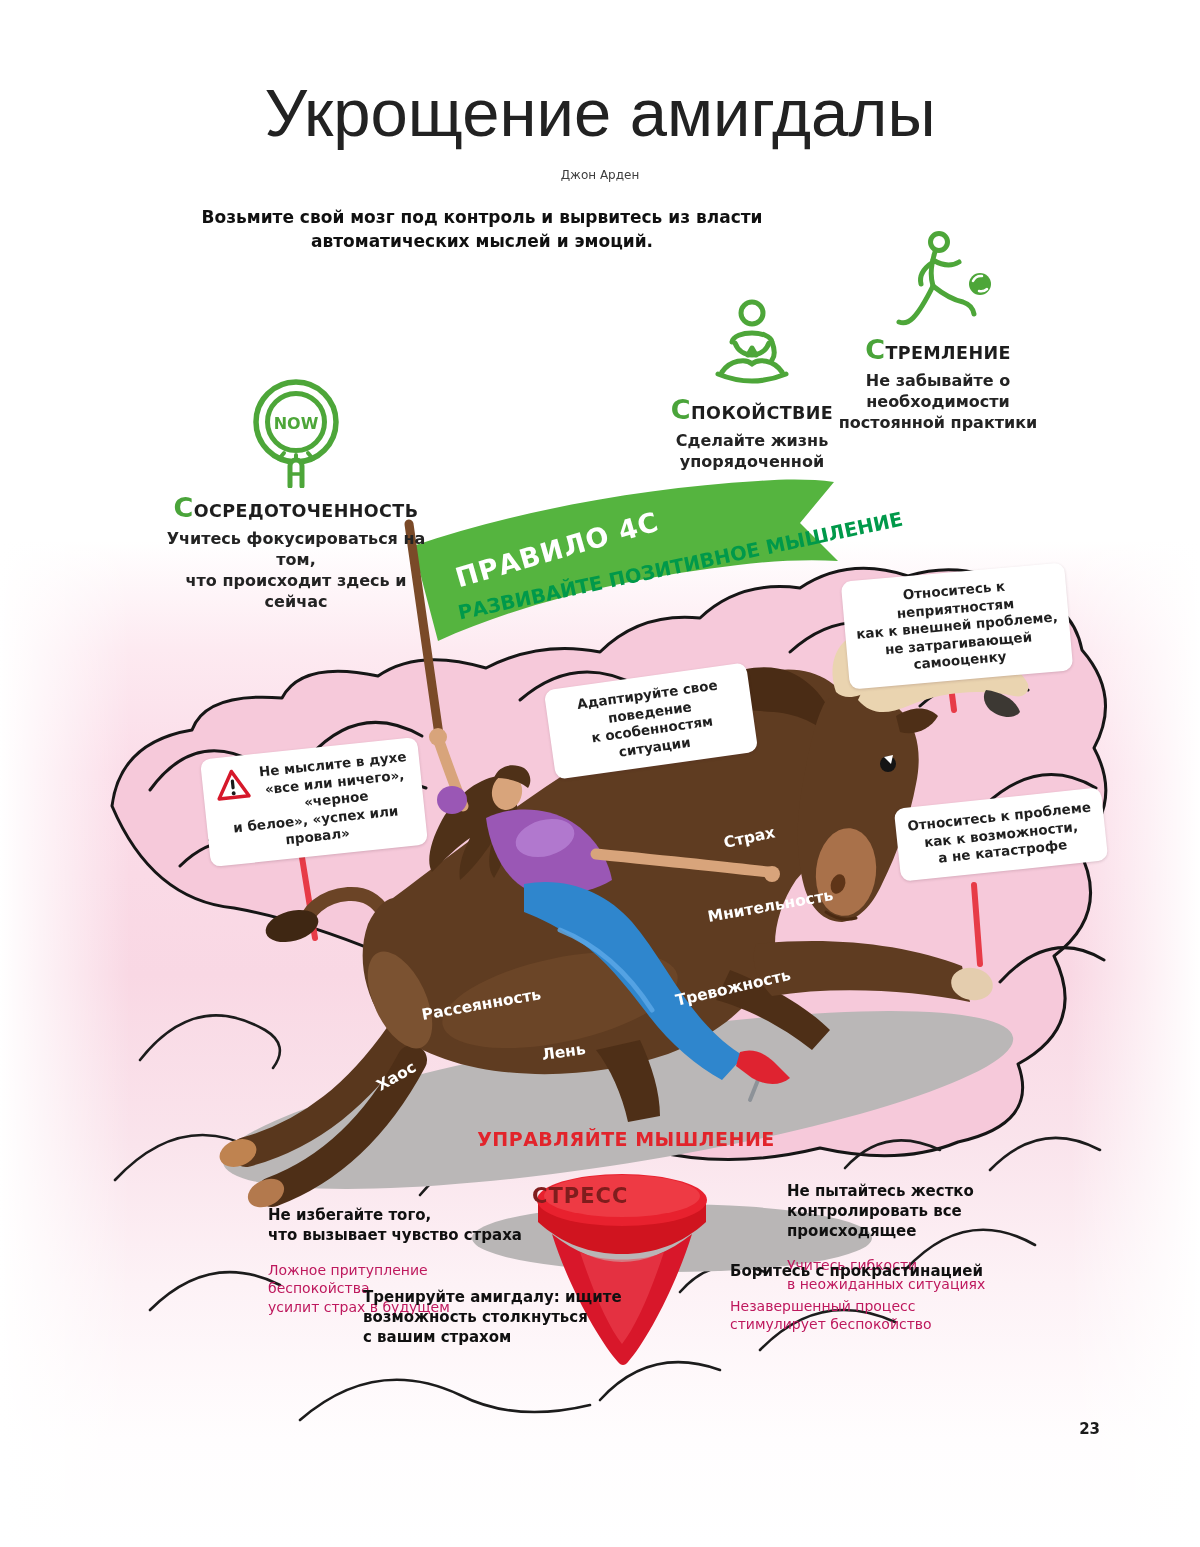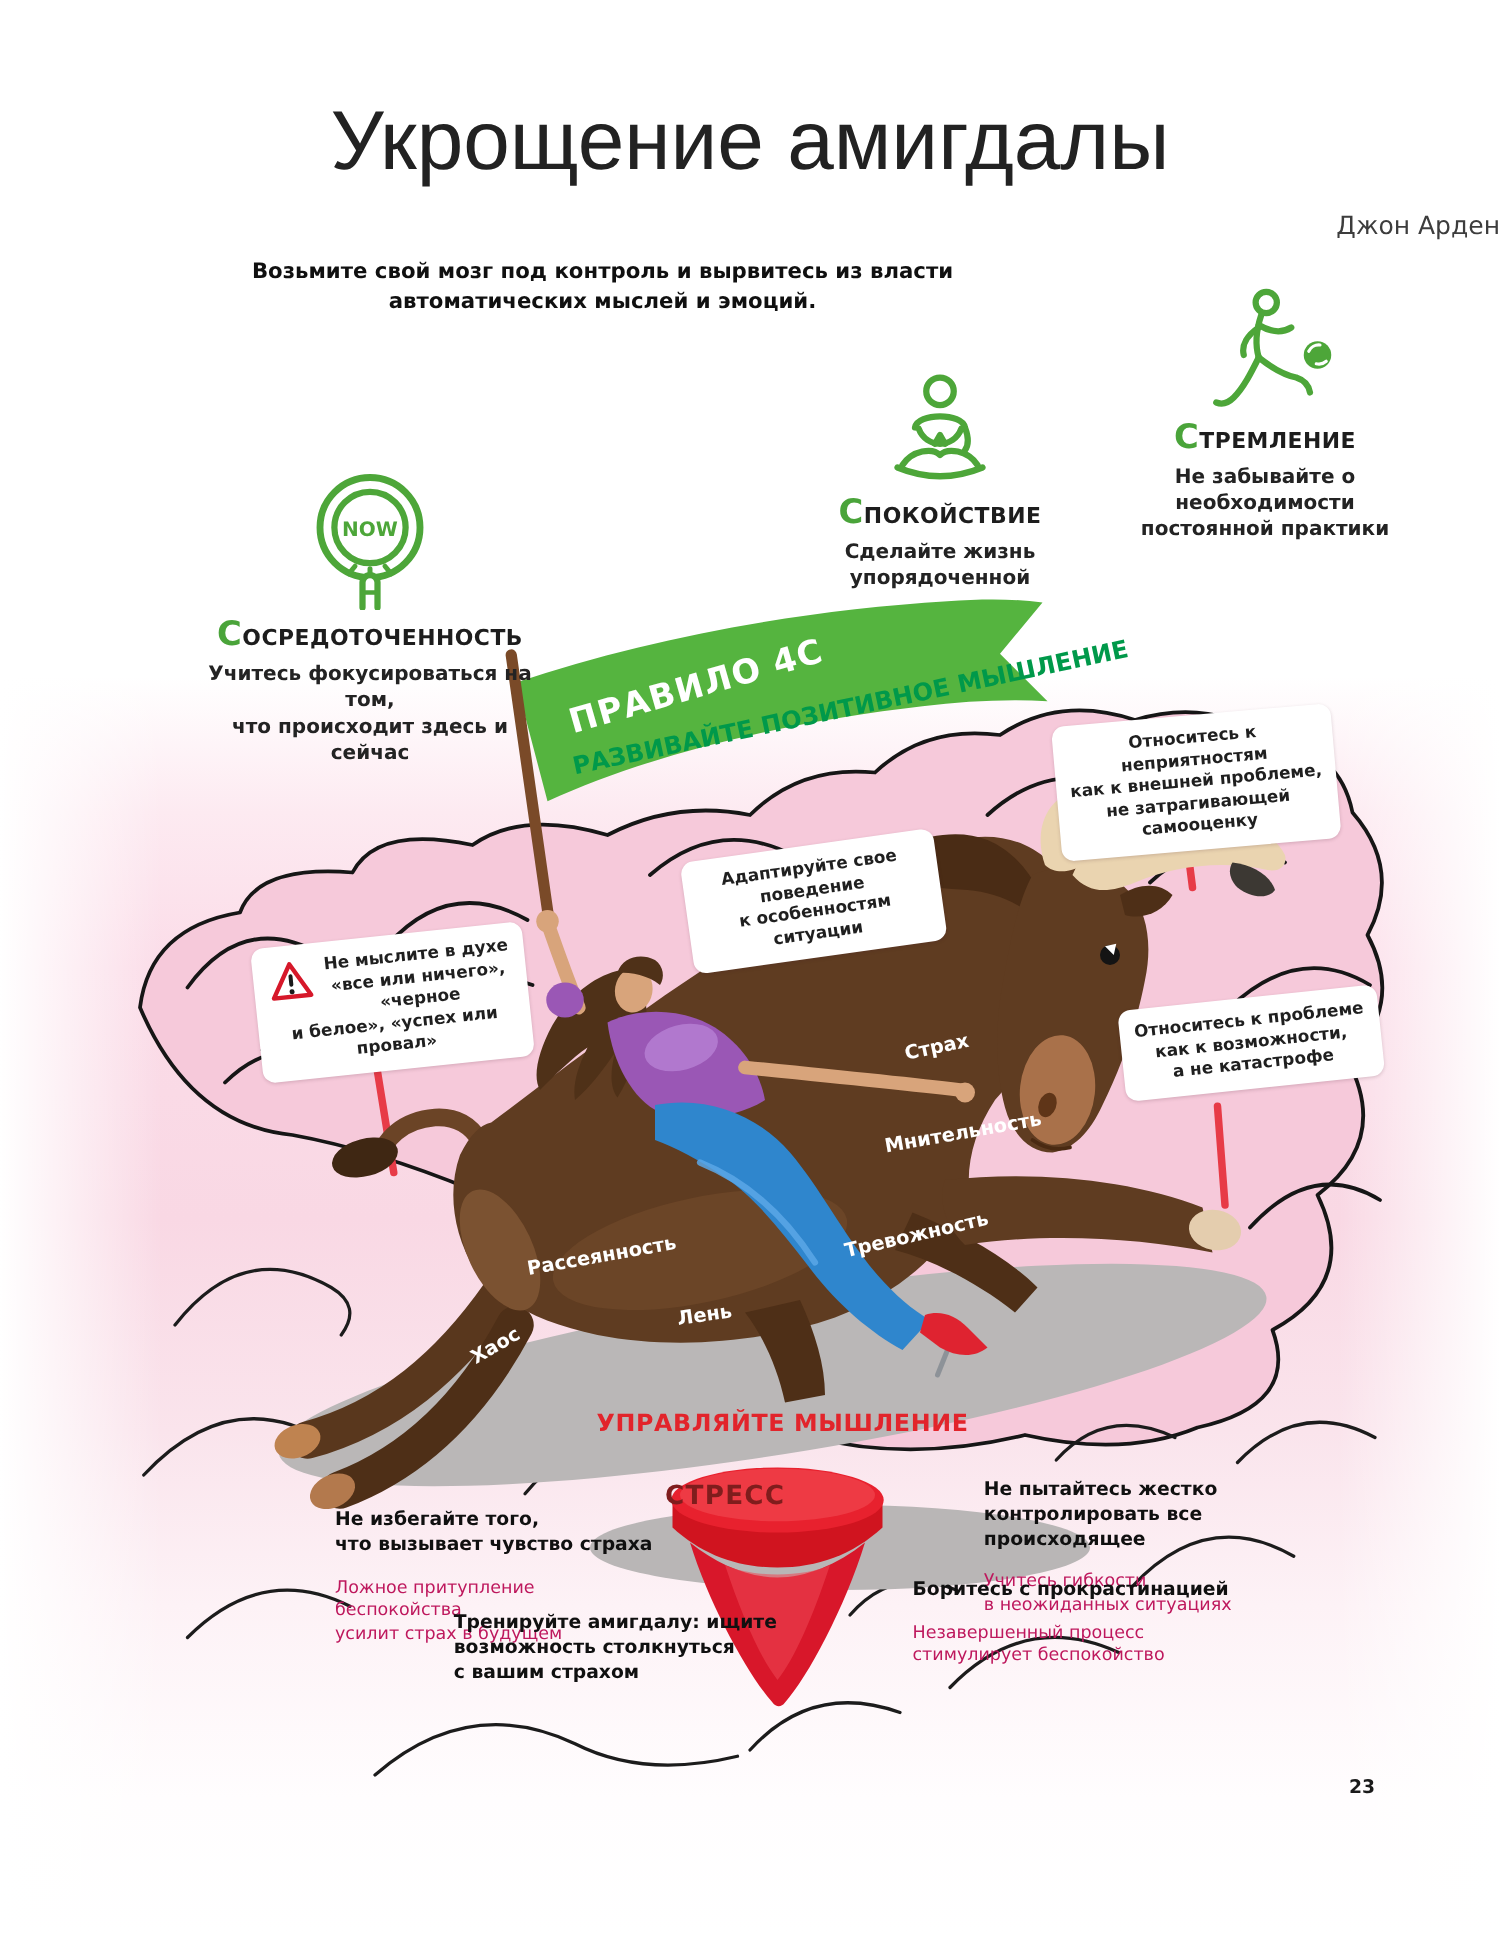--- a/index.html
+++ b/index.html
@@ -7,30 +7,30 @@
   body{font-family:"DejaVu Sans","Liberation Sans",sans-serif;}
   .page{position:relative;width:1200px;height:1547px;margin:0 auto;background:#fff;overflow:hidden;}
   .scene{position:absolute;left:0;top:0;z-index:0;}
   .ov{position:absolute;z-index:2;}
   .pre{white-space:pre-line;}
 
   
   .title{left:0;top:74px;width:1200px;text-align:center;
          font-family:"Liberation Sans",sans-serif;font-weight:300;font-size:67px;
          letter-spacing:0;color:#222;}
-  .author{left:0;top:168px;width:1200px;text-align:right;font-size:20px;color:#3d3d3d;}
+  .author{left:0;top:168px;width:1200px;text-align:center;font-size:12px;color:#3d3d3d;}
   .lead{left:0;top:206px;width:964px;text-align:center;font-size:17px;font-weight:700;
         line-height:1.4;color:#101010;}
 
   
   .principle{position:absolute;z-index:2;text-align:center;}
   .p1{left:161px;top:376px;width:270px;}
   .p2{left:412px;top:340px;width:270px;}
   .p3{left:617px;top:298px;width:270px;}
-  .p4{left:877px;top:230px;width:270px;}
+  .p4{left:803px;top:230px;width:270px;}
   .p-icon{display:block;margin:0 auto 6px auto;}
   .p-title{font-size:17.5px;font-weight:800;color:#1d1d1d;letter-spacing:.4px;line-height:1;}
   .p-title .init{font-size:27px;font-weight:800;color:#4aa43a;}
   .p-title .rest{text-transform:uppercase;}
   .p-desc{margin-top:7px;font-size:16px;font-weight:700;line-height:1.32;color:#232323;}
 
   
   .flag-label{left:452px;top:534px;width:210px;text-align:center;transform:rotate(-16deg);
               font-size:27px;font-weight:800;color:#fff;letter-spacing:1px;}
   .positive-label{left:456px;top:602px;white-space:nowrap;transform:rotate(-12deg);

